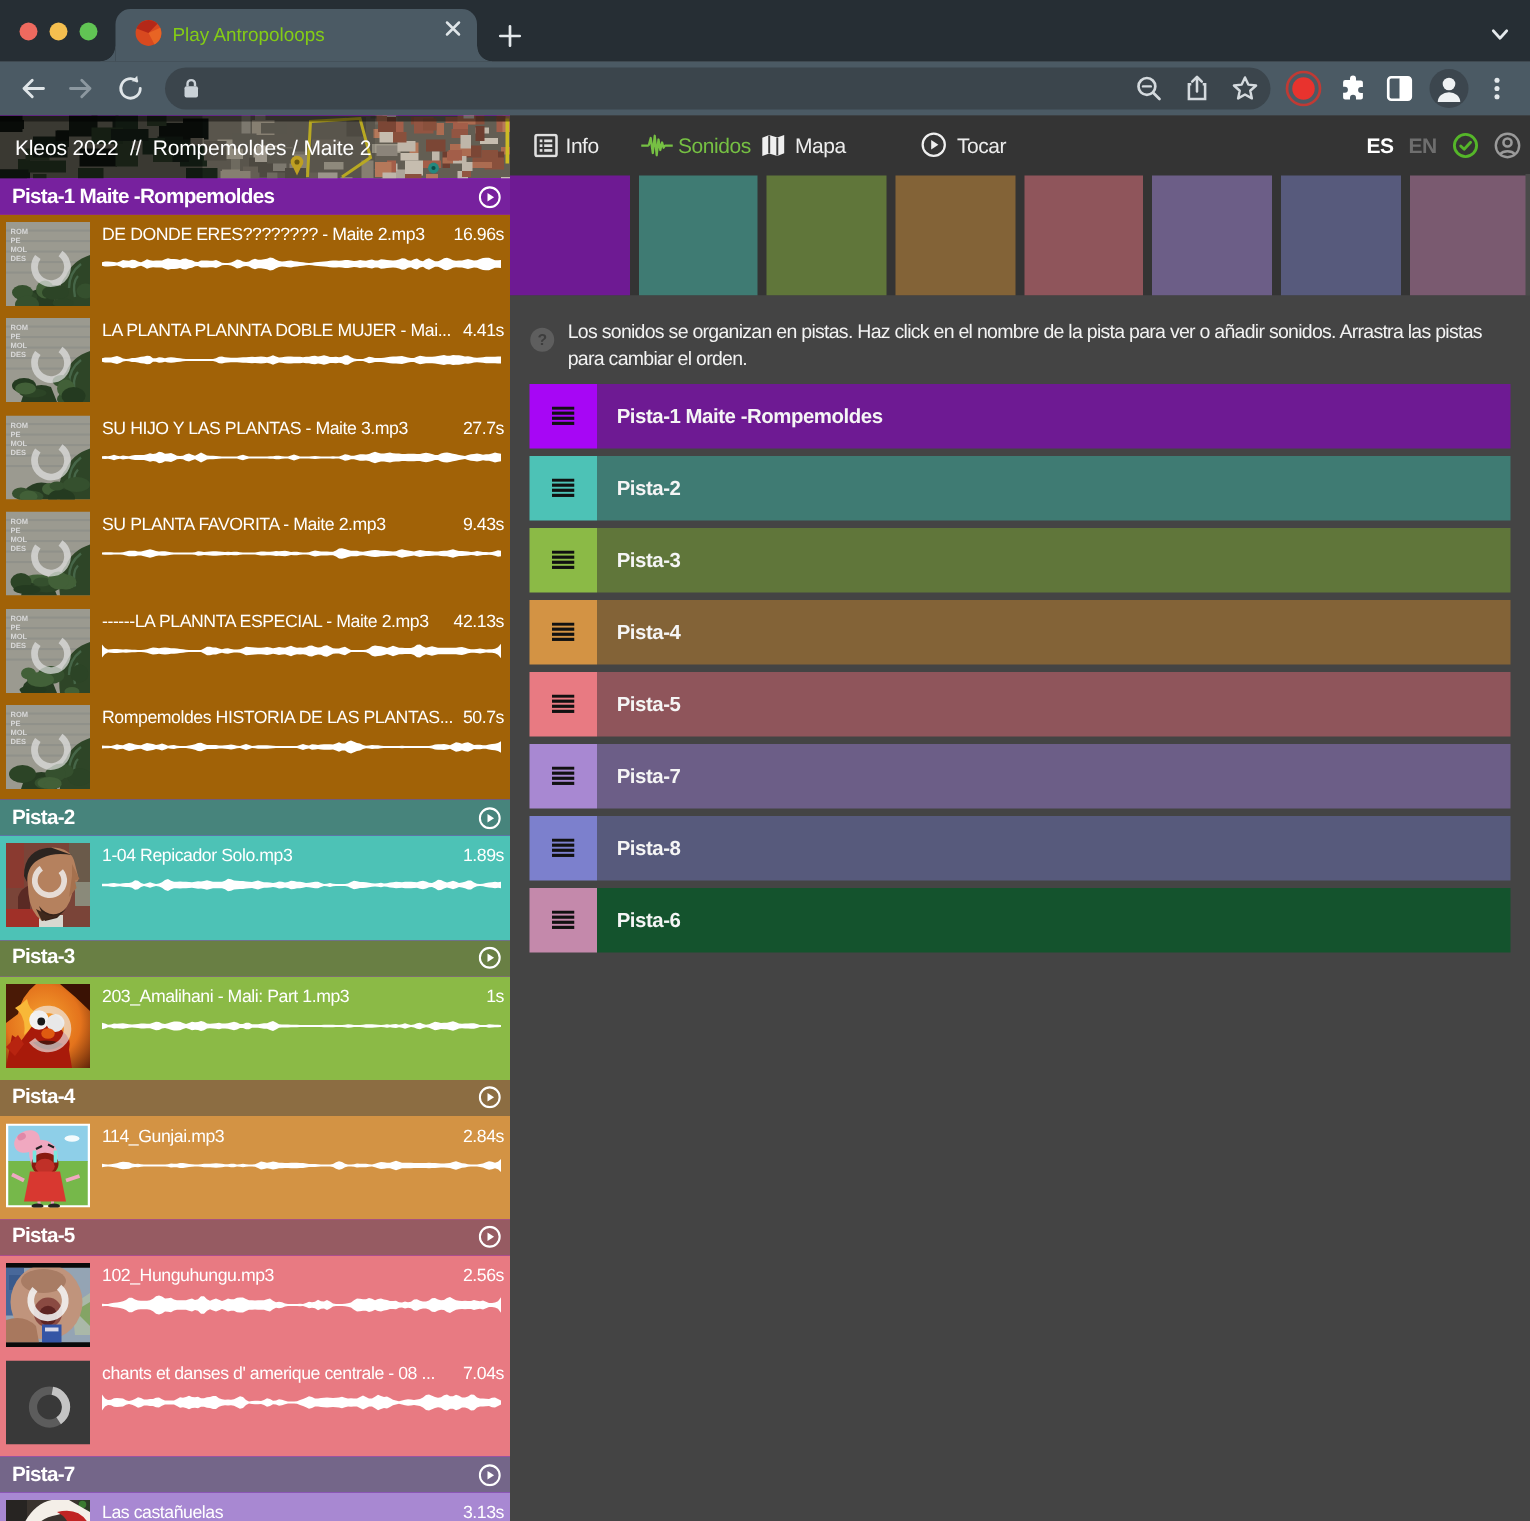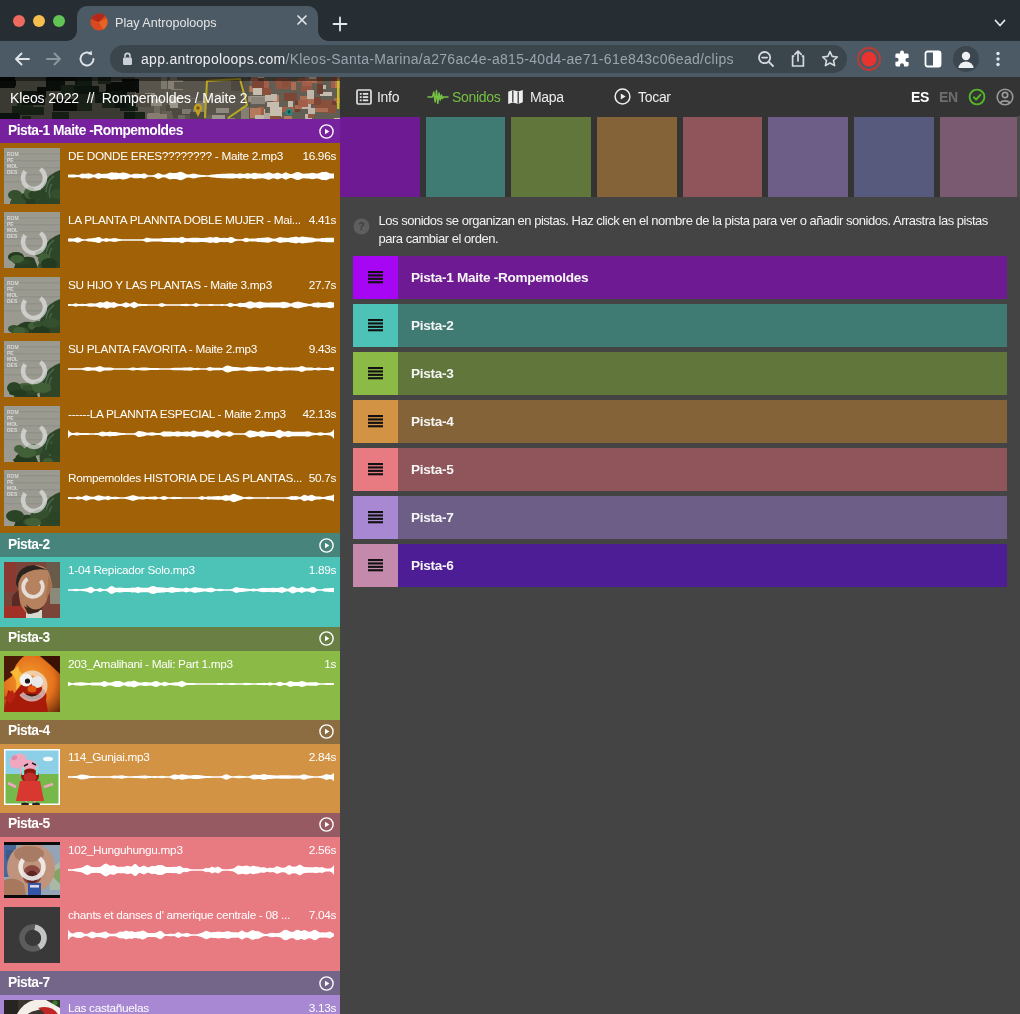--- a/index.html
+++ b/index.html
@@ -7,21 +7,21 @@
 
 #tabbar { position:absolute; left:0; top:0; width:100%; height:41px; background:#262e34; }
 .tl { position:absolute; top:15px; width:12px; height:12px; border-radius:50%; }
 #tab { position:absolute; left:77px; top:6px; width:241px; height:35px; background:#4b5a64;
   border-radius:10px 10px 0 0; }
 #tab::before { content:""; position:absolute; left:-10px; bottom:0; width:10px; height:10px;
   background:radial-gradient(circle at 0 0, #262e34 9.5px, #4b5a64 10px); }
 #tab::after { content:""; position:absolute; right:-10px; bottom:0; width:10px; height:10px;
   background:radial-gradient(circle at 100% 0, #262e34 9.5px, #4b5a64 10px); }
 #tab .fav { position:absolute; left:13px; top:7px; }
-#tab .ttl { position:absolute; left:38px; top:10px; font-size:12.6px; color:#e5e5e5; }
+#tab .ttl { position:absolute; left:38px; top:10px; font-size:12.6px; color:#84cc16; }
 #tab .cls { position:absolute; left:219px; top:6px; }
 #newtab { position:absolute; left:332px; top:16px; }
 #toolbar { position:absolute; left:0; top:41px; width:100%; height:36px; background:#4b5a64; }
 #toolbar .ic { position:absolute; top:8px; }
 #pill { position:absolute; left:110px; top:4px; width:737px; height:28px; background:#3b454c; border-radius:14px; }
 #pill .lock { position:absolute; left:12px; top:7px; }
 #pill .url { position:absolute; left:31px; top:6px; font-size:14px; color:#eceef0; white-space:nowrap; letter-spacing:0.3px; }
 #pill .url .g { color:#9aa5ad; }
 
 
@@ -93,21 +93,20 @@
       </svg></span>
   <span class="ic" style="left:77px"><svg width="20" height="20" viewBox="0 0 20 20">
         <path d="M16.5 10 A6.5 6.5 0 1 1 14.2 5" stroke="#dfe5e8" stroke-width="1.9" fill="none" stroke-linecap="round"></path>
         <path d="M14.5 1.5 L15 5.5 L10.8 5.2 Z" fill="#dfe5e8"></path>
       </svg></span>
   <div id="pill">
     <span class="lock"><svg width="11" height="14" viewBox="0 0 11 14">
           <rect x="1" y="5.5" width="9" height="7.5" rx="1.3" fill="#c9d1d7"></rect>
           <path d="M3 5.5 V3.9 A2.5 2.5 0 0 1 8 3.9 V5.5" stroke="#c9d1d7" stroke-width="1.6" fill="none"></path>
         </svg></span>
-    <span class="url">app.antropoloops.com<span class="g">/Kleos-Santa-Marina/a276ac4e-a815-40d4-ae71-61e843c06ead/clips</span></span>
   </div>
   <span class="ic" style="left:756px; top:8px"><svg width="20" height="20" viewBox="0 0 20 20">
         <circle cx="8.6" cy="8.6" r="5.6" stroke="#d4dade" stroke-width="1.8" fill="none"></circle>
         <path d="M12.8 12.8 L17 17" stroke="#d4dade" stroke-width="1.8" stroke-linecap="round"></path>
         <path d="M6 8.6 H11.2" stroke="#d4dade" stroke-width="1.6" stroke-linecap="round"></path>
       </svg></span>
   <span class="ic" style="left:788px; top:8px"><svg width="20" height="20" viewBox="0 0 20 20">
         <path d="M6.2 7.2 H4.6 V17 H15.4 V7.2 H13.8" stroke="#d4dade" stroke-width="1.7" fill="none"></path>
         <path d="M10 12 V2.6 M6.8 5.4 L10 2.2 L13.2 5.4" stroke="#d4dade" stroke-width="1.7" fill="none" stroke-linecap="round" stroke-linejoin="round"></path>
       </svg></span>
@@ -278,29 +277,42 @@
             <rect x="0" y="3.4" width="15" height="2.1" fill="#111"></rect>
             <rect x="0" y="6.8" width="15" height="2.1" fill="#111"></rect>
             <rect x="0" y="10.2" width="15" height="2.1" fill="#111"></rect>
           </svg>
         </div>
         <div class="mb" style="background:#6c5e87">
           <span>Pista-7</span>
         </div>
       </div>
 <div class="mrow">
+        <div class="mh" style="background:#7c80cd">
+          <svg width="15" height="13" viewBox="0 0 15 13">
+            <rect x="0" y="0.0" width="15" height="2.1" fill="#111"></rect>
+            <rect x="0" y="3.4" width="15" height="2.1" fill="#111"></rect>
+            <rect x="0" y="6.8" width="15" height="2.1" fill="#111"></rect>
+            <rect x="0" y="10.2" width="15" height="2.1" fill="#111"></rect>
+          </svg>
+        </div>
+        <div class="mb" style="background:#575a7c">
+          <span>Pista-8</span>
+        </div>
+      </div>
+<div class="mrow">
         <div class="mh" style="background:#c489ab">
           <svg width="15" height="13" viewBox="0 0 15 13">
             <rect x="0" y="0.0" width="15" height="2.1" fill="#111"></rect>
             <rect x="0" y="3.4" width="15" height="2.1" fill="#111"></rect>
             <rect x="0" y="6.8" width="15" height="2.1" fill="#111"></rect>
             <rect x="0" y="10.2" width="15" height="2.1" fill="#111"></rect>
           </svg>
         </div>
-        <div class="mb" style="background:#4c1d95">
+        <div class="mb" style="background:#14532d">
           <span>Pista-6</span>
         </div>
       </div>
 
   </div>
 </div>
 
 <div id="sidebar">
   <svg width="340" height="42" style="display:block">
       <rect width="340" height="42" fill="#6f6a5e"></rect>

